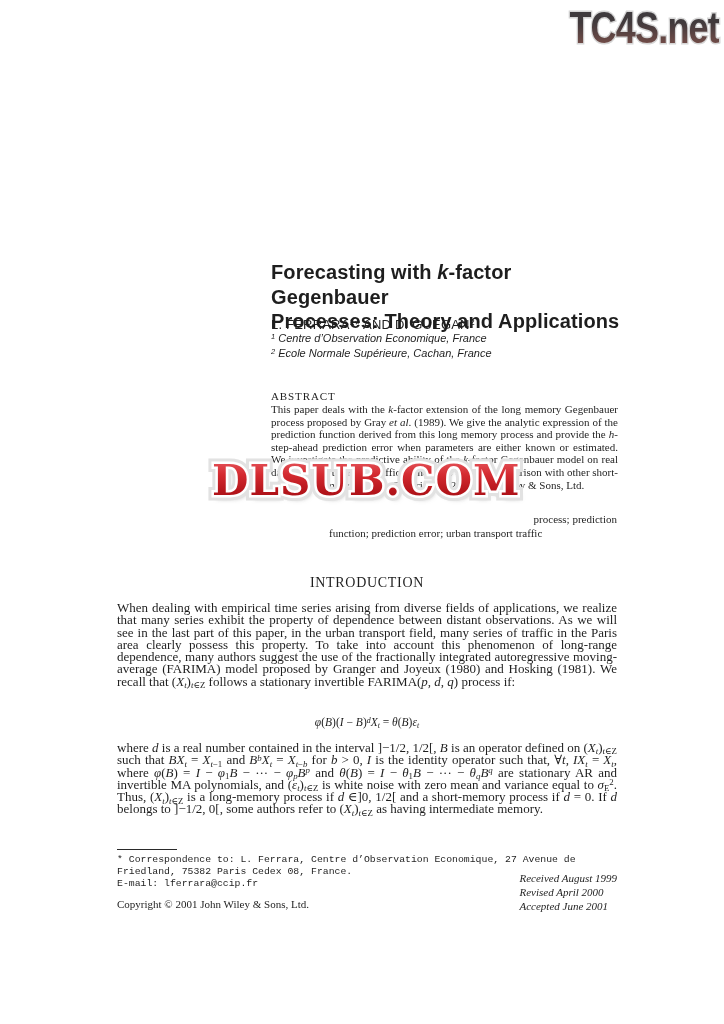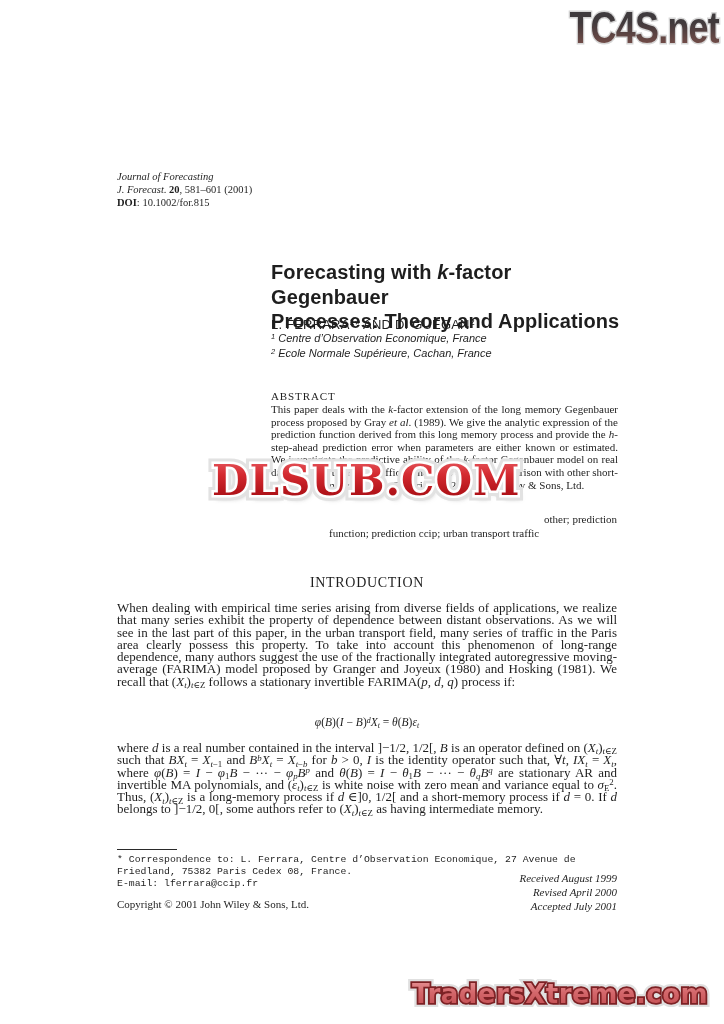--- a/index.html
+++ b/index.html
@@ -30,21 +30,21 @@
   .kw2 { left:329px; top:527px; font-size:11px; }
 
   .intro-heading { left:117px; top:575px; width:500px; text-align:center;
                    font-size:14px; letter-spacing:0.7px; }
   .para1 { left:117px; top:602px; width:500px; font-size:13px; line-height:12.25px; }
   .equation { left:117px; top:716px; width:500px; text-align:center; font-size:11.5px; }
   .para2 { left:117px; top:742px; width:500px; font-size:13px; line-height:12.3px; }
 
   .fn-rule { left:117px; top:849px; width:60px; height:0; border-top:1px solid #2a2a2a; }
   .fn-text { left:117px; top:854px; width:502px; font-size:9.8px; line-height:11.8px;font-family:Liberation Mono, monospace; }
-  .history { right:107px; top:871px; text-align:right; font-style:italic;
+  .history { right:107px; top:871px; text-align:left; font-style:italic;
              font-size:11px; line-height:14px; }
   .copyright { left:117px; top:898px; font-size:11px; }
 
   
   .wm { position:absolute; }
   .wm-sizer { visibility:hidden; display:inline-block; white-space:nowrap; }
   .wm-layer { position:absolute; left:0; top:0; width:100%; text-align:center; white-space:nowrap; }
 
   .wm-tc4s { top:2px; right:5px; font-family:"Liberation Sans","DejaVu Sans",sans-serif;
              font-weight:bold; font-size:45px; letter-spacing:-1px;
@@ -84,38 +84,33 @@
 <body>
 
 <div class="page">
 
   <div class="wm wm-tc4s">
     <span class="wm-layer tc4s-glow">TC4S.net</span>
     <span class="wm-layer tc4s-fill">TC4S.net</span>
     <span class="wm-sizer">TC4S.net</span>
   </div>
 
-  <div class="abs journal-head">
-    <div class="jname">Journal of Forecasting</div>
-    <div><i>J. Forecast</i>. <b>20</b>, 581–601 (2001)</div>
-    <div><b>DOI</b>: 10.1002/for.815</div>
-  </div>
 
   <div class="abs title sans">Forecasting with <i>k</i>-factor Gegenbauer<br>Processes: Theory and Applications</div>
   <div class="abs authors sans">L. FERRARA<sup>1</sup>* AND D. GUÉGAN<sup>2</sup></div>
   <div class="abs affils sans">
     <div><sup>1</sup> Centre d’Observation Economique, France</div>
     <div><sup>2</sup> Ecole Normale Supérieure, Cachan, France</div>
   </div>
 
   <div class="abs abstract-label">ABSTRACT</div>
   <div class="abs abstract-body just">This paper deals with the <i>k</i>-factor extension of the long memory Gegenbauer process proposed by Gray <i>et al</i>. (1989). We give the analytic expression of the prediction function derived from this long memory process and provide the <i>h</i>-step-ahead prediction error when parameters are either known or estimated. We investigate the predictive ability of the <i>k</i>-factor Gegenbauer model on real data of urban transport traffic in the Paris area, in comparison with other short- and long-memory models.&nbsp; Copyright © 2001 John Wiley &amp; Sons, Ltd.</div>
 
-  <div class="abs kw1">other; prediction</div>
-  <div class="abs kw2">function; prediction ccip; urban transport traffic</div>
+  <div class="abs kw1">process; prediction</div>
+  <div class="abs kw2">function; prediction error; urban transport traffic</div>
 
   <div class="wm wm-dlsub">
     <span class="wm-layer dlsub-shadow">DLSUB.COM</span>
     <span class="wm-layer dlsub-glow">DLSUB.COM</span>
     <span class="wm-layer dlsub-stroke">DLSUB.COM</span>
     <span class="wm-layer dlsub-fill">DLSUB.COM</span>
     <span class="wm-sizer">DLSUB.COM</span>
   </div>
 
   <div class="abs intro-heading">INTRODUCTION</div>
@@ -125,24 +120,18 @@
 
   <div class="abs fn-rule"></div>
   <div class="abs fn-text">
     <div>* Correspondence to: L. Ferrara, Centre d’Observation Economique, 27 Avenue de Friedland, 75382 Paris Cedex 08, France.</div>
     <div>E-mail: lferrara@ccip.fr</div>
   </div>
 
   <div class="abs history">
     <div>Received August 1999</div>
     <div>Revised April 2000</div>
-    <div>Accepted July 2001</div>
+    <div>Accepted June 2001</div>
   </div>
   <div class="abs copyright">Copyright © 2001 John Wiley &amp; Sons, Ltd.</div>
 
-  <div class="wm wm-traders">
-    <span class="wm-layer traders-glow">TradersXtreme.com</span>
-    <span class="wm-layer traders-stroke">TradersXtreme.com</span>
-    <span class="wm-layer traders-fill">TradersXtreme.com</span>
-    <span class="wm-sizer">TradersXtreme.com</span>
-  </div>
 
 </div>
 
 </body></html>

